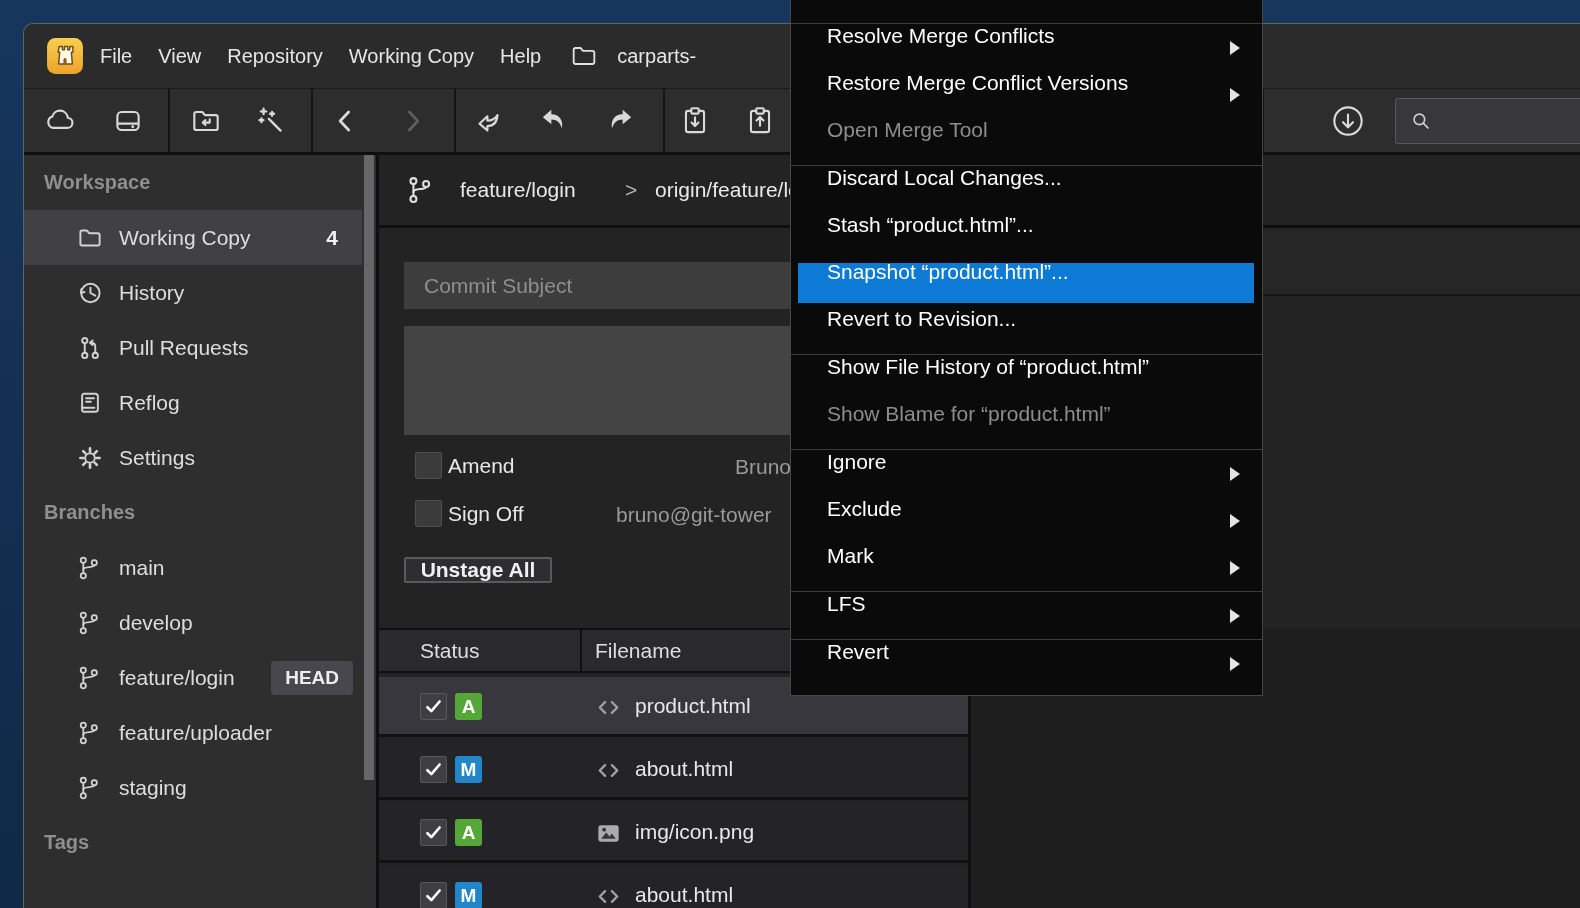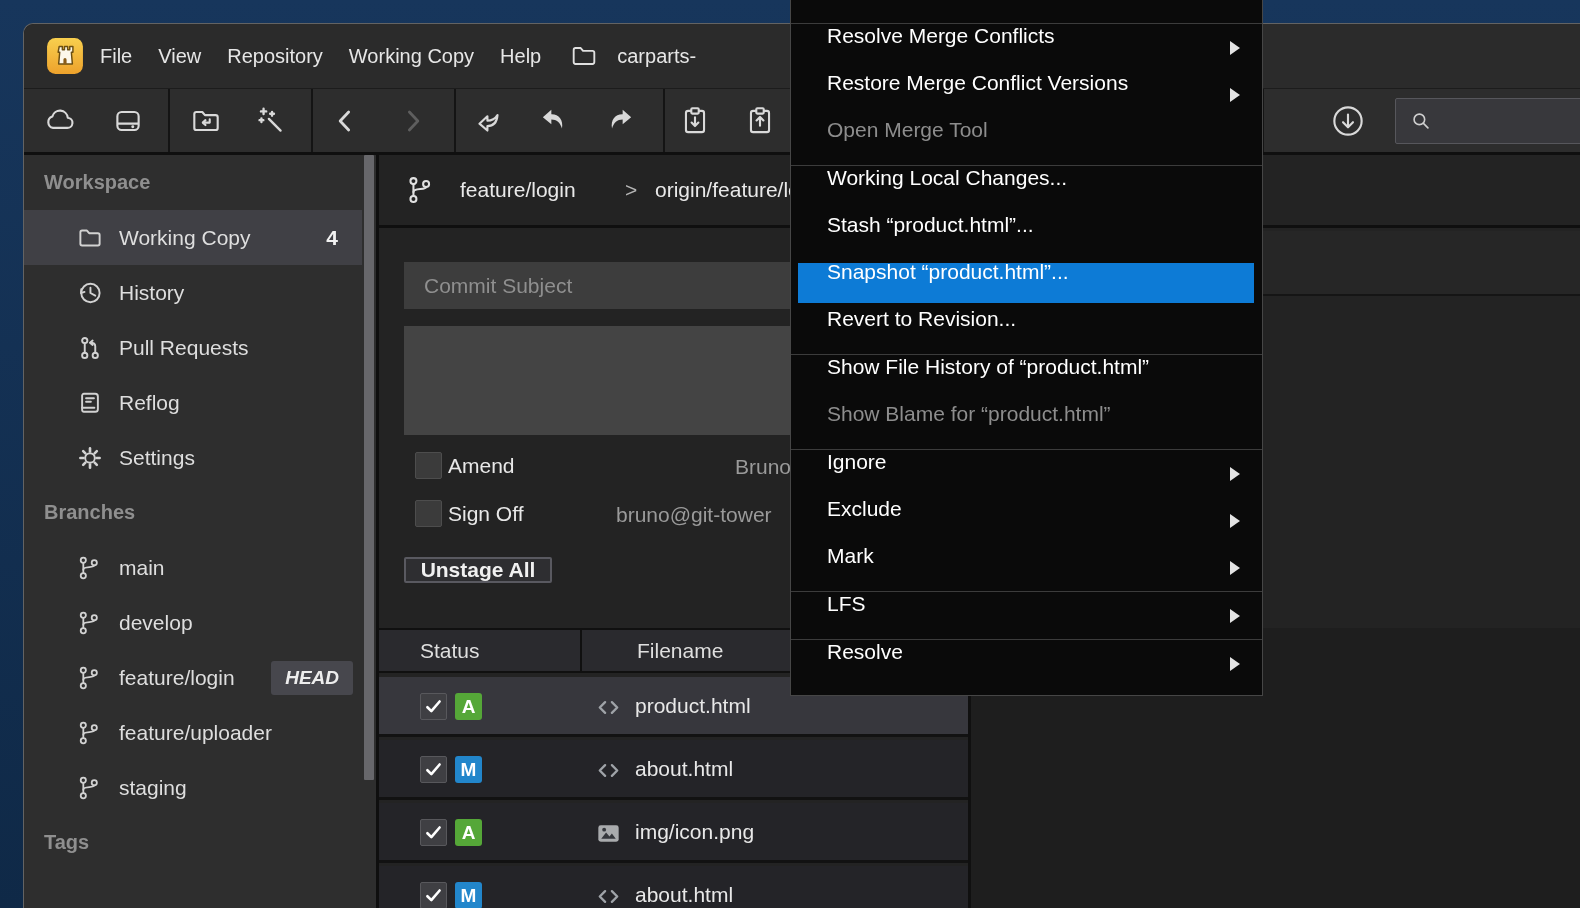--- a/index.html
+++ b/index.html
@@ -40,21 +40,21 @@
   
   #sidebar{position:absolute;left:0;top:131px;width:352px;bottom:0;background:#2e2e2e;}
   .side-header{height:55px;display:flex;align-items:center;padding-left:20px;
     color:#8f8f8f;font-size:20px;font-weight:bold;}
   .side-item{height:55px;display:flex;align-items:center;position:relative;color:#dedede;font-size:21px;}
   .side-item .sicon{position:absolute;left:52px;top:50%;transform:translateY(-50%);color:#d2d2d2;}
   .side-item .slabel{margin-left:95px;}
   .side-item.selected{background:#404045;width:338px;}
   .side-badge{position:absolute;right:24px;font-weight:bold;font-size:21px;color:#f2f2f2;}
   .head-badge{position:absolute;right:23px;background:#47474d;color:#ededed;font-size:19px;
-    font-weight:600;padding:6px 14px;border-radius:3px;font-style:italic;}
+    font-weight:600;padding:6px 14px;border-radius:3px;}
   #side-scroll-thumb{position:absolute;left:340px;top:0;width:10px;height:625px;background:#67676b;border-radius:1px;}
 
   
   #main{position:absolute;left:355px;top:131px;right:0;bottom:0;background:#232323;}
   #breadcrumb{position:absolute;left:0;right:0;top:0;height:73px;border-bottom:3px solid #0f0f0f;
     display:flex;align-items:center;color:#e9e9e9;font-size:21px;}
   #breadcrumb .bicon{position:absolute;left:26px;top:50%;transform:translateY(-50%);color:#e0e0e0;}
   #bc-branch{margin-left:81px;}
   #bc-sep{position:absolute;left:246px;color:#b5b5b5;}
   #bc-up{position:absolute;left:276px;white-space:nowrap;}
@@ -75,21 +75,21 @@
 
   #unstage-btn{position:absolute;left:25px;top:402px;width:148px;height:26px;background:#2e2e31;
     border:2px solid #595960;border-radius:2px;color:#f0f0f0;font-weight:bold;font-size:21px;
     display:flex;align-items:center;justify-content:center;}
 
   
   #ftable{position:absolute;left:0;top:473px;width:589px;bottom:0;}
   #ftable-header{position:absolute;left:0;right:0;top:0;height:45px;background:#2a2a2e;
     border-top:2px solid #101010;border-bottom:2px solid #101010;color:#dfdfdf;font-size:21px;}
   #col-status{position:absolute;left:41px;top:50%;transform:translateY(-50%);}
-  #col-filename{position:absolute;left:216px;top:50%;transform:translateY(-50%);margin-left:42px;}
+  #col-filename{position:absolute;left:216px;top:50%;transform:translateY(-50%);}
   #col-div{position:absolute;left:201px;top:0;bottom:0;width:2px;background:#101010;}
   .frow{position:absolute;left:0;right:0;height:60px;background:#242428;border-bottom:3px solid #121212;}
   .frow.selected{background:#37373d;}
   .frow .fcb{position:absolute;left:41px;top:16px;width:27px;height:27px;background:#3f3f43;
     border:1px solid #58585c;border-radius:2px;display:flex;align-items:center;justify-content:center;}
   .status-badge{position:absolute;left:76px;top:16px;width:27px;height:27px;border-radius:3px;
     color:#fff;font-size:19px;font-weight:bold;display:flex;align-items:center;justify-content:center;}
   .badge-a{background:var(--added,#55a738);}
   .badge-m{background:var(--modified,#2286cb);}
   .ficon{position:absolute;left:214px;top:15px;color:#9fa3a8;}
@@ -454,21 +454,21 @@
   <div class="menu-item">
     <span>Resolve Merge Conflicts</span>
     <span class="sub-arrow"></span>
   </div>
   <div class="menu-item">
     <span>Restore Merge Conflict Versions</span>
     <span class="sub-arrow"></span>
   </div>
   <div class="menu-item disabled">Open Merge Tool</div>
   <div class="menu-sep"></div>
-  <div class="menu-item">Working Local Changes...</div>
+  <div class="menu-item">Discard Local Changes...</div>
   <div class="menu-item">Stash “product.html”...</div>
   <div class="menu-item hl">Snapshot “product.html”...</div>
   <div class="menu-item">Revert to Revision...</div>
   <div class="menu-sep"></div>
   <div class="menu-item">Show File History of “product.html”</div>
   <div class="menu-item disabled">Show Blame for “product.html”</div>
   <div class="menu-sep"></div>
   <div class="menu-item">
     <span>Ignore</span>
     <span class="sub-arrow"></span>
@@ -481,16 +481,16 @@
     <span>Mark</span>
     <span class="sub-arrow"></span>
   </div>
   <div class="menu-sep"></div>
   <div class="menu-item">
     <span>LFS</span>
     <span class="sub-arrow"></span>
   </div>
   <div class="menu-sep"></div>
   <div class="menu-item">
-    <span>Resolve</span>
+    <span>Revert</span>
     <span class="sub-arrow"></span>
   </div>
 </div>
 
 </body></html>

